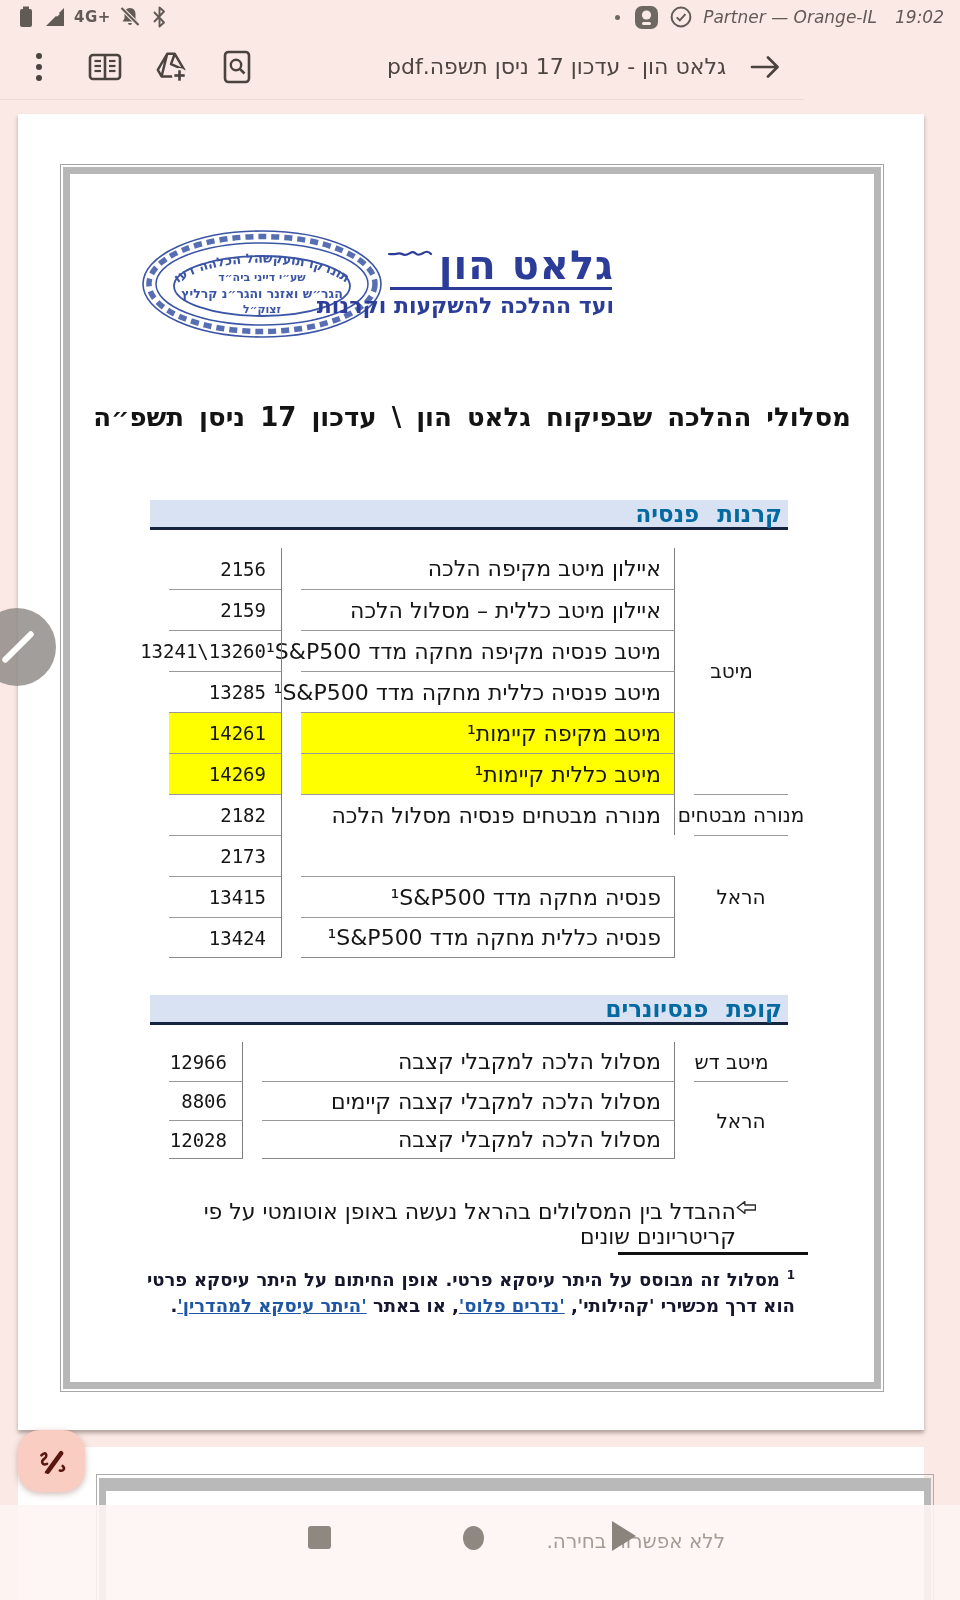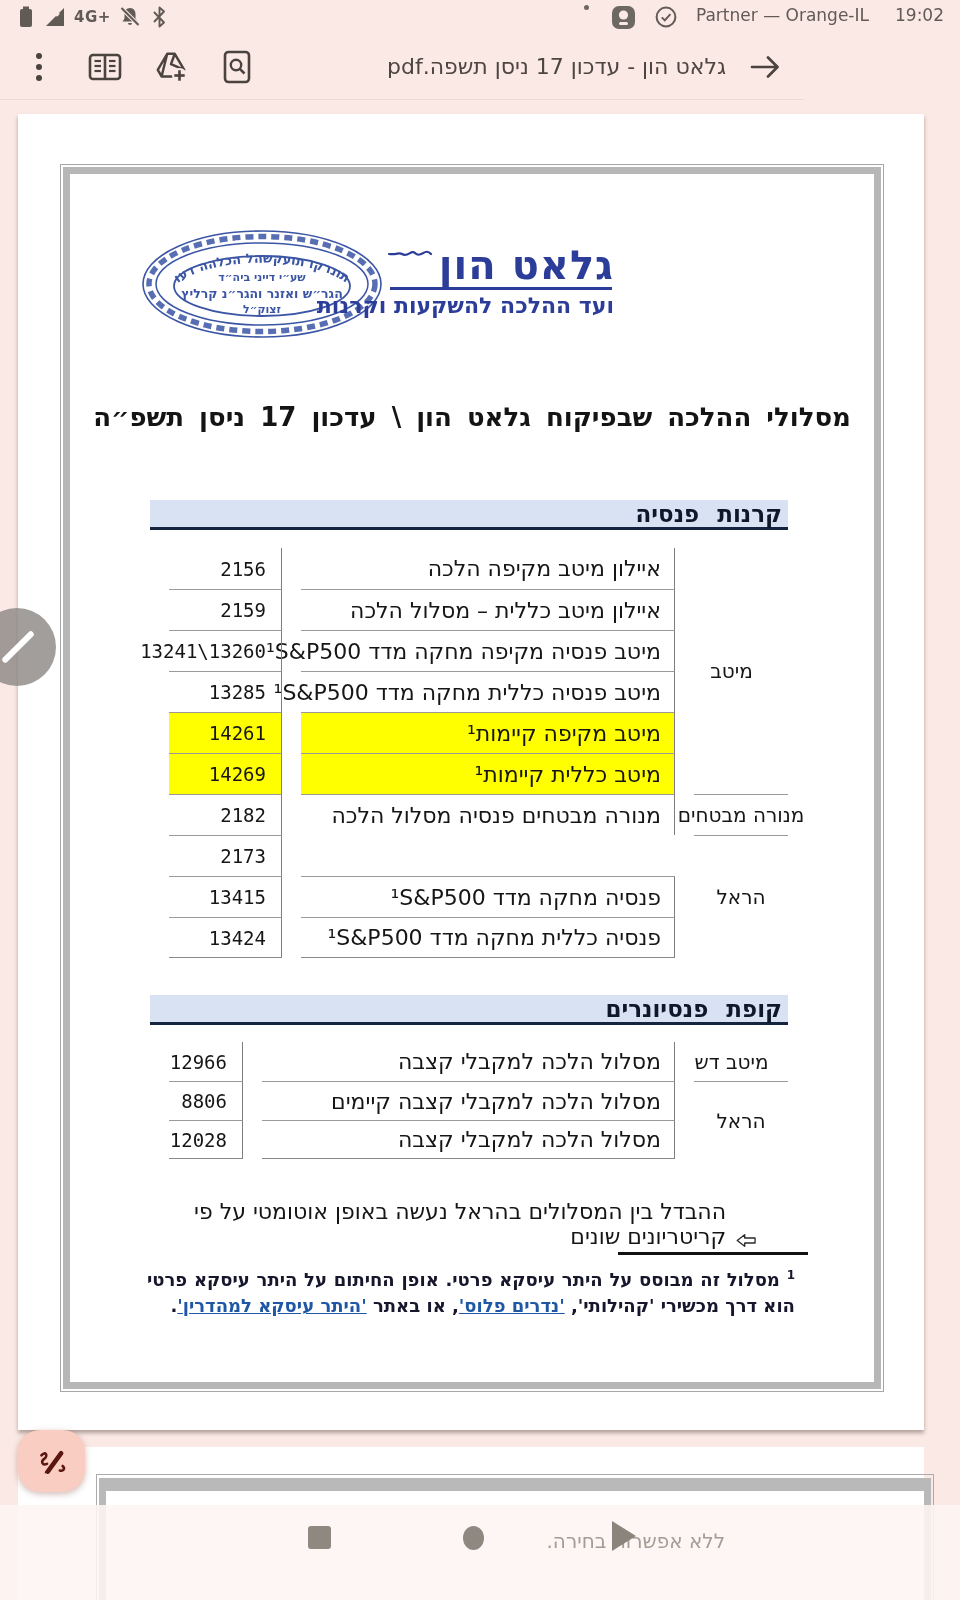--- a/index.html
+++ b/index.html
@@ -3,21 +3,21 @@
 <meta charset="utf-8">
 <style>
   * { margin:0; padding:0; box-sizing:border-box; }
   html,body { width:960px; height:1600px; }
   body { font-family:"DejaVu Sans", sans-serif; background:#fbe9e5; position:relative; overflow:hidden; }
 
   
   .status { position:absolute; left:0; top:0; width:960px; height:34px;
             display:flex; align-items:center; padding:0 16px; background:#fbe9e5; color:#615a55; }
   .status .lgrp { display:flex; align-items:center; gap:7px; }
-  .status .rgrp { margin-left:auto; display:flex; gap:18px; }
+  .status .rgrp { margin-left:auto; display:flex; align-items:center; gap:10px;font-style:italic; }
   .net-label { font-size:15px; font-weight:600; letter-spacing:0.5px; }
   .carrier { font-size:17px; }
   .clock { font-size:17px; margin-left:8px; }
   .notif-dot { width:5px; height:5px; border-radius:50%; background:#6e6862; margin-right:4px; }
 
   
   .appbar { position:absolute; left:0; top:34px; width:804px; height:66px; background:#fbe9e5;
             display:flex; align-items:center; padding:0 22px; border-bottom:1px solid #eedbd6; }
   .appbar .icons { display:flex; align-items:center; gap:32px; }
   .iconbtn { width:34px; height:34px; display:flex; align-items:center; justify-content:center; }
@@ -47,41 +47,41 @@
   .brand-sub { position:absolute; left:366px; top:179px; width:230px; text-align:center;
                font-size:22px; font-weight:bold; color:#2c3c99; direction:rtl; white-space:nowrap; }
 
   
   .doc-title { position:absolute; left:42px; top:288px; width:824px; text-align:center; direction:rtl;
                font-size:26px; font-weight:bold; color:#141414; word-spacing:6px; }
 
   
   .hdr { position:absolute; left:132px; width:638px; height:30px; background:#d9e2f3;
          border-bottom:3px solid #16253f; direction:rtl; display:flex; align-items:center;
-         padding-right:6px; font-size:23px; font-weight:bold; color:#0f172a; word-spacing:10px; }
+         padding-right:6px; font-size:23px; font-weight:bold; color:#0369a1; word-spacing:10px; }
   .hdr1 { top:386px; }
   .hdr2 { top:881px;text-align:center; }
 
   
   .tbl { position:absolute; left:132px; width:638px; display:grid; direction:ltr; color:#161616; }
   #t1 { top:434px; grid-template-columns:132px 393px 113px; grid-auto-rows:41px; }
   #t2 { top:928px; grid-template-columns:93px 432px 113px; grid-auto-rows:39px; }
   .tbl .v { grid-column:1; display:flex; align-items:center; justify-content:flex-end; padding-right:15px;
             border-right:1.4px solid #7e7e7e; font-family:"DejaVu Sans Mono", monospace; font-size:19px; }
   .tbl .d { grid-column:2; direction:rtl; display:flex; align-items:center; padding-right:13px;
             border-right:1.4px solid #7e7e7e; font-size:22px; white-space:nowrap; }
   .tbl .g { grid-column:3; direction:rtl; display:flex; align-items:center; justify-content:center;
             font-size:20px; white-space:nowrap; }
   .bt { border-top:1px solid #9a9a9a;margin-left:19px; }
   .bb { border-bottom:1.2px solid #8a8a8a; }
   .yl { background:#ffff00; }
 
   
   .note { position:absolute; left:132px; top:1085px; width:606px; direction:rtl;
-          display:flex; align-items:flex-end; gap:10px; font-size:22px; color:#151515; }
+          display:flex; align-items:flex-start; font-size:22px; color:#151515; }
   .fn-rule { position:absolute; left:600px; top:1138px; width:190px; height:2.6px; background:#111; }
   .fnote { position:absolute; left:129px; top:1148px; width:648px; direction:rtl; text-align:justify;
            font-size:18px; font-weight:bold; line-height:26px; color:#16162c; }
   .fnote .sup { vertical-align:super; font-size:12px; }
   .flink { color:#1f57a5; text-decoration:underline; cursor:pointer; }
 
   
   .editfab { position:absolute; left:-22px; top:608px; width:78px; height:78px; border-radius:50%;
              background:rgba(142,137,133,.82); z-index:5; }
   .editfab .slash { position:absolute; left:19px; top:36px; width:42px; height:6px; border-radius:3px;

